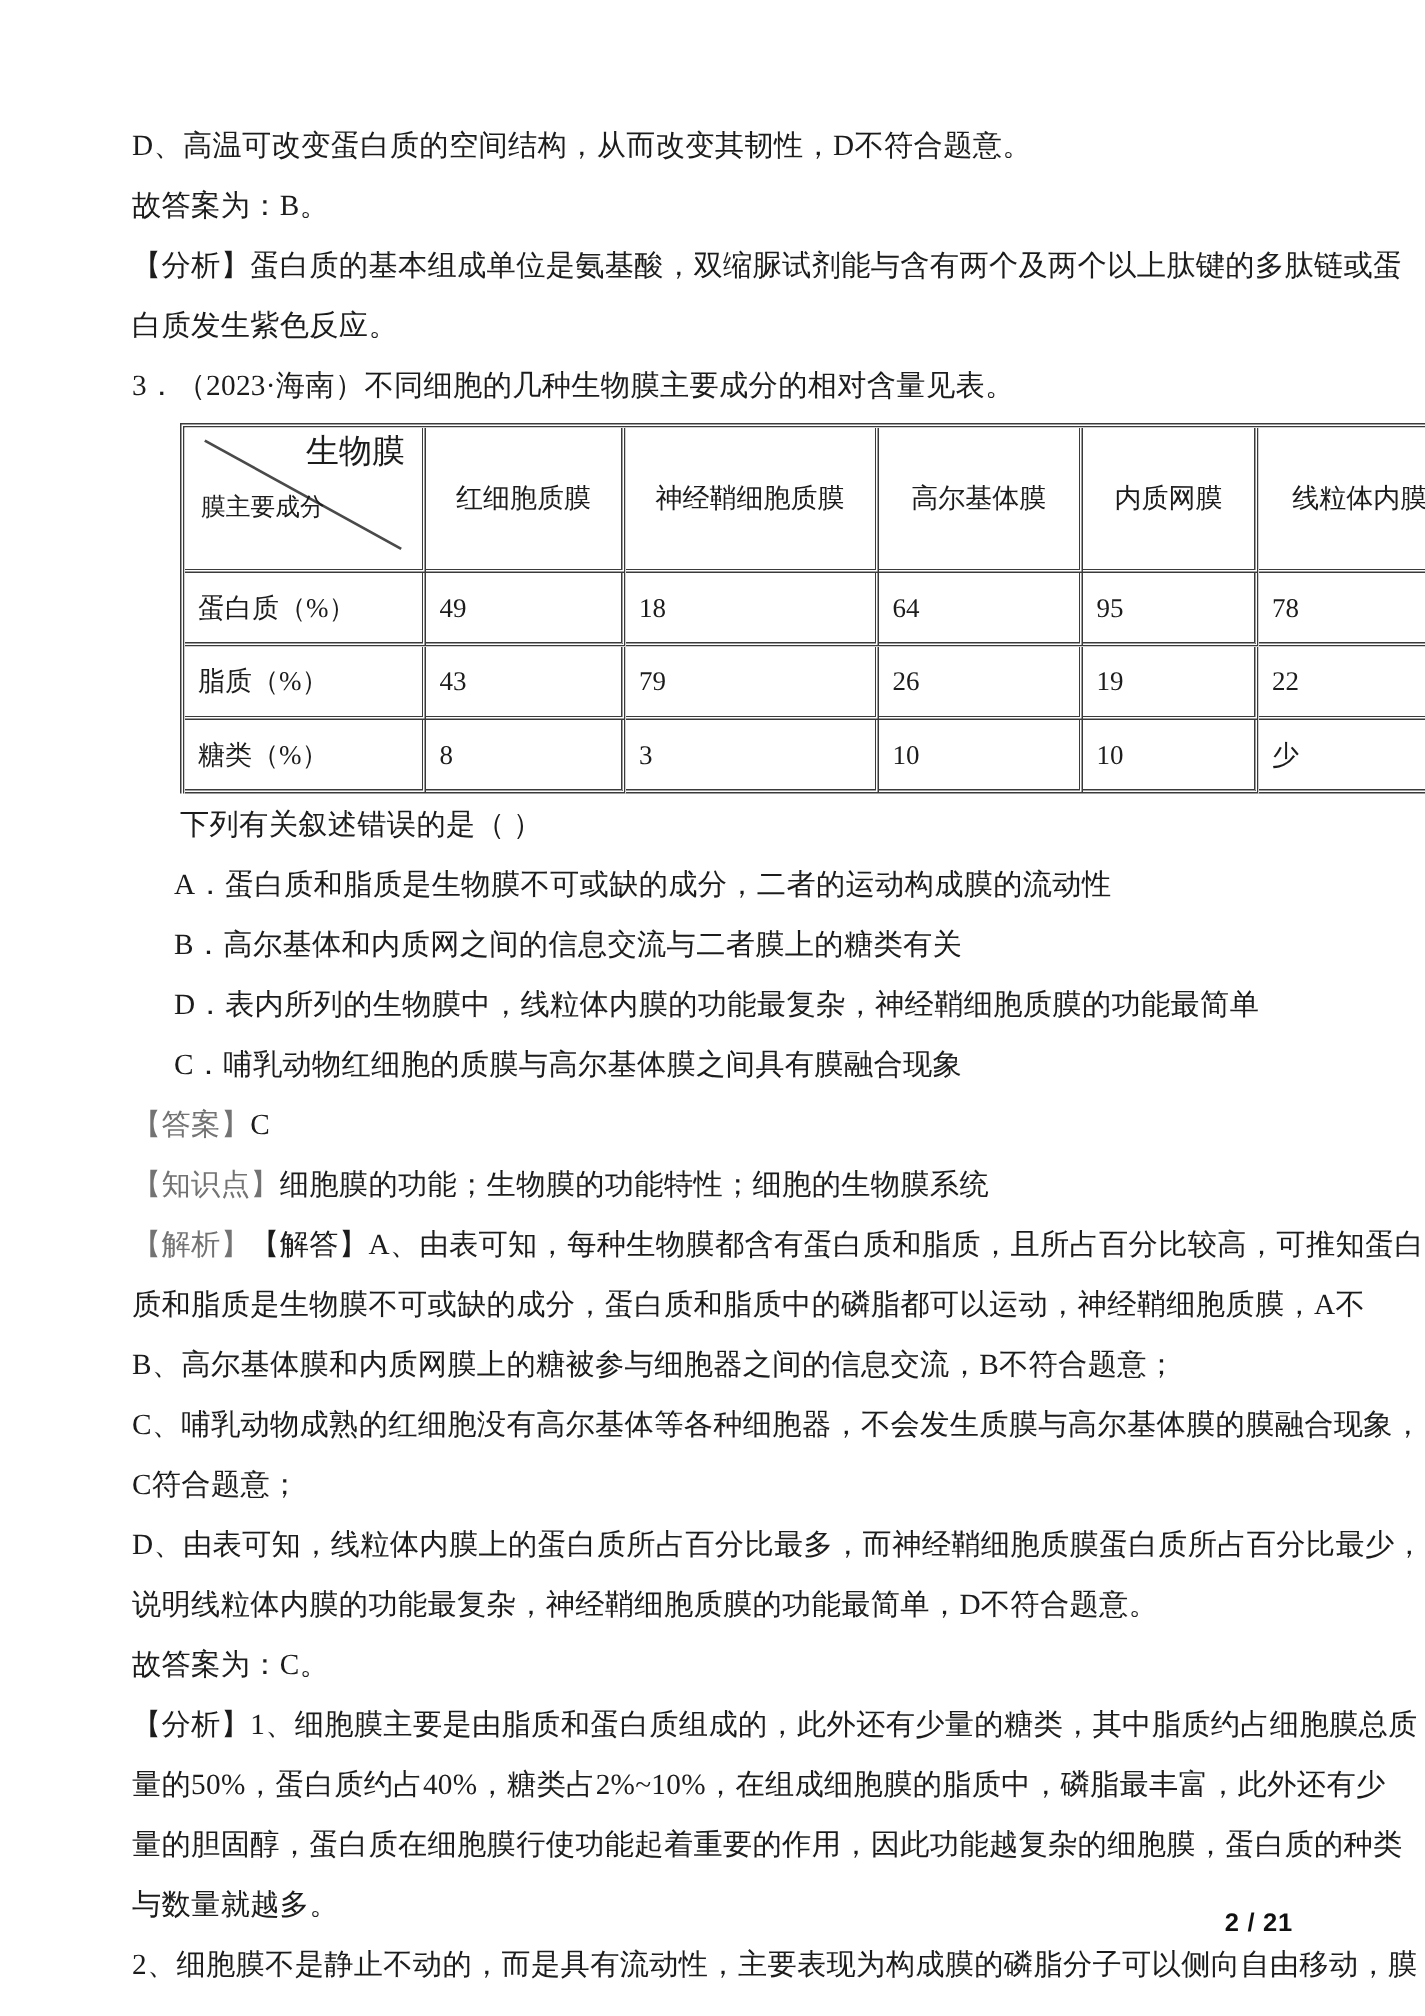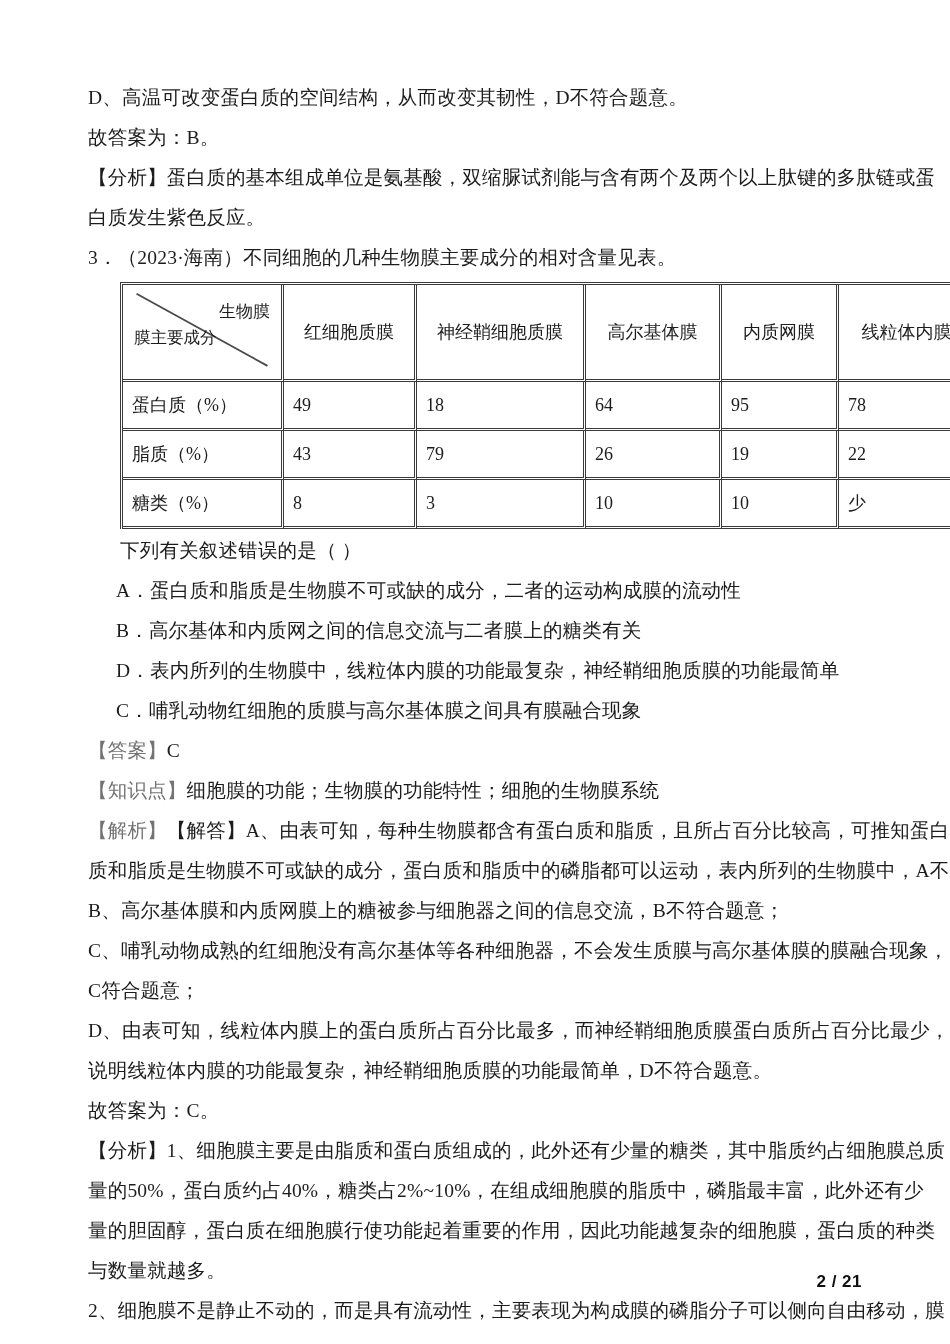--- a/index.html
+++ b/index.html
@@ -77,22 +77,22 @@
   td.corner .diag {
     position: absolute;
     left: 0; top: 0;
     width: 100%;
     height: 100%;
     pointer-events: none;
   }
   td.corner .lbl-top {
     position: absolute;
     right: 11px;
-    top: 14px;
-    font-size: 17px;
+    top: 3px;
+    font-size: 22px;
     white-space: nowrap;
   }
   td.corner .lbl-bot {
     position: absolute;
     left: 11px;
     top: 40px;
     font-size: 16.5px;
     white-space: nowrap;
   }
   td.rowlabel {
@@ -174,21 +174,21 @@
   <div class="line opt">A．蛋白质和脂质是生物膜不可或缺的成分，二者的运动构成膜的流动性</div>
   <div class="line opt">B．高尔基体和内质网之间的信息交流与二者膜上的糖类有关</div>
   <div class="line opt">D．表内所列的生物膜中，线粒体内膜的功能最复杂，神经鞘细胞质膜的功能最简单</div>
   <div class="line opt">C．哺乳动物红细胞的质膜与高尔基体膜之间具有膜融合现象</div>
 
   <div class="line"><span class="blue">【答案】</span><span>C</span></div>
 
   <div class="line"><span class="blue">【知识点】</span><span>细胞膜的功能；生物膜的功能特性；细胞的生物膜系统</span></div>
 
   <div class="line"><span class="blue">【解析】</span><span>【解答】</span><span>A、由表可知，每种生物膜都含有蛋白质和脂质，且所占百分比较高，可推知蛋白</span></div>
-  <div class="line">质和脂质是生物膜不可或缺的成分，蛋白质和脂质中的磷脂都可以运动，表内所列的生物膜中，A不</div>
+  <div class="line">质和脂质是生物膜不可或缺的成分，蛋白质和脂质中的磷脂都可以运动，神经鞘细胞质膜，A不</div>
   <div class="line">B、高尔基体膜和内质网膜上的糖被参与细胞器之间的信息交流，B不符合题意；</div>
   <div class="line">C、哺乳动物成熟的红细胞没有高尔基体等各种细胞器，不会发生质膜与高尔基体膜的膜融合现象，</div>
   <div class="line">C符合题意；</div>
   <div class="line">D、由表可知，线粒体内膜上的蛋白质所占百分比最多，而神经鞘细胞质膜蛋白质所占百分比最少，</div>
   <div class="line">说明线粒体内膜的功能最复杂，神经鞘细胞质膜的功能最简单，D不符合题意。</div>
   <div class="line">故答案为：C。</div>
 
   <div class="line"><span>【分析】</span><span>1、细胞膜主要是由脂质和蛋白质组成的，此外还有少量的糖类，其中脂质约占细胞膜总质</span></div>
   <div class="line">量的50%，蛋白质约占40%，糖类占2%~10%，在组成细胞膜的脂质中，磷脂最丰富，此外还有少</div>
   <div class="line">量的胆固醇，蛋白质在细胞膜行使功能起着重要的作用，因此功能越复杂的细胞膜，蛋白质的种类</div>

